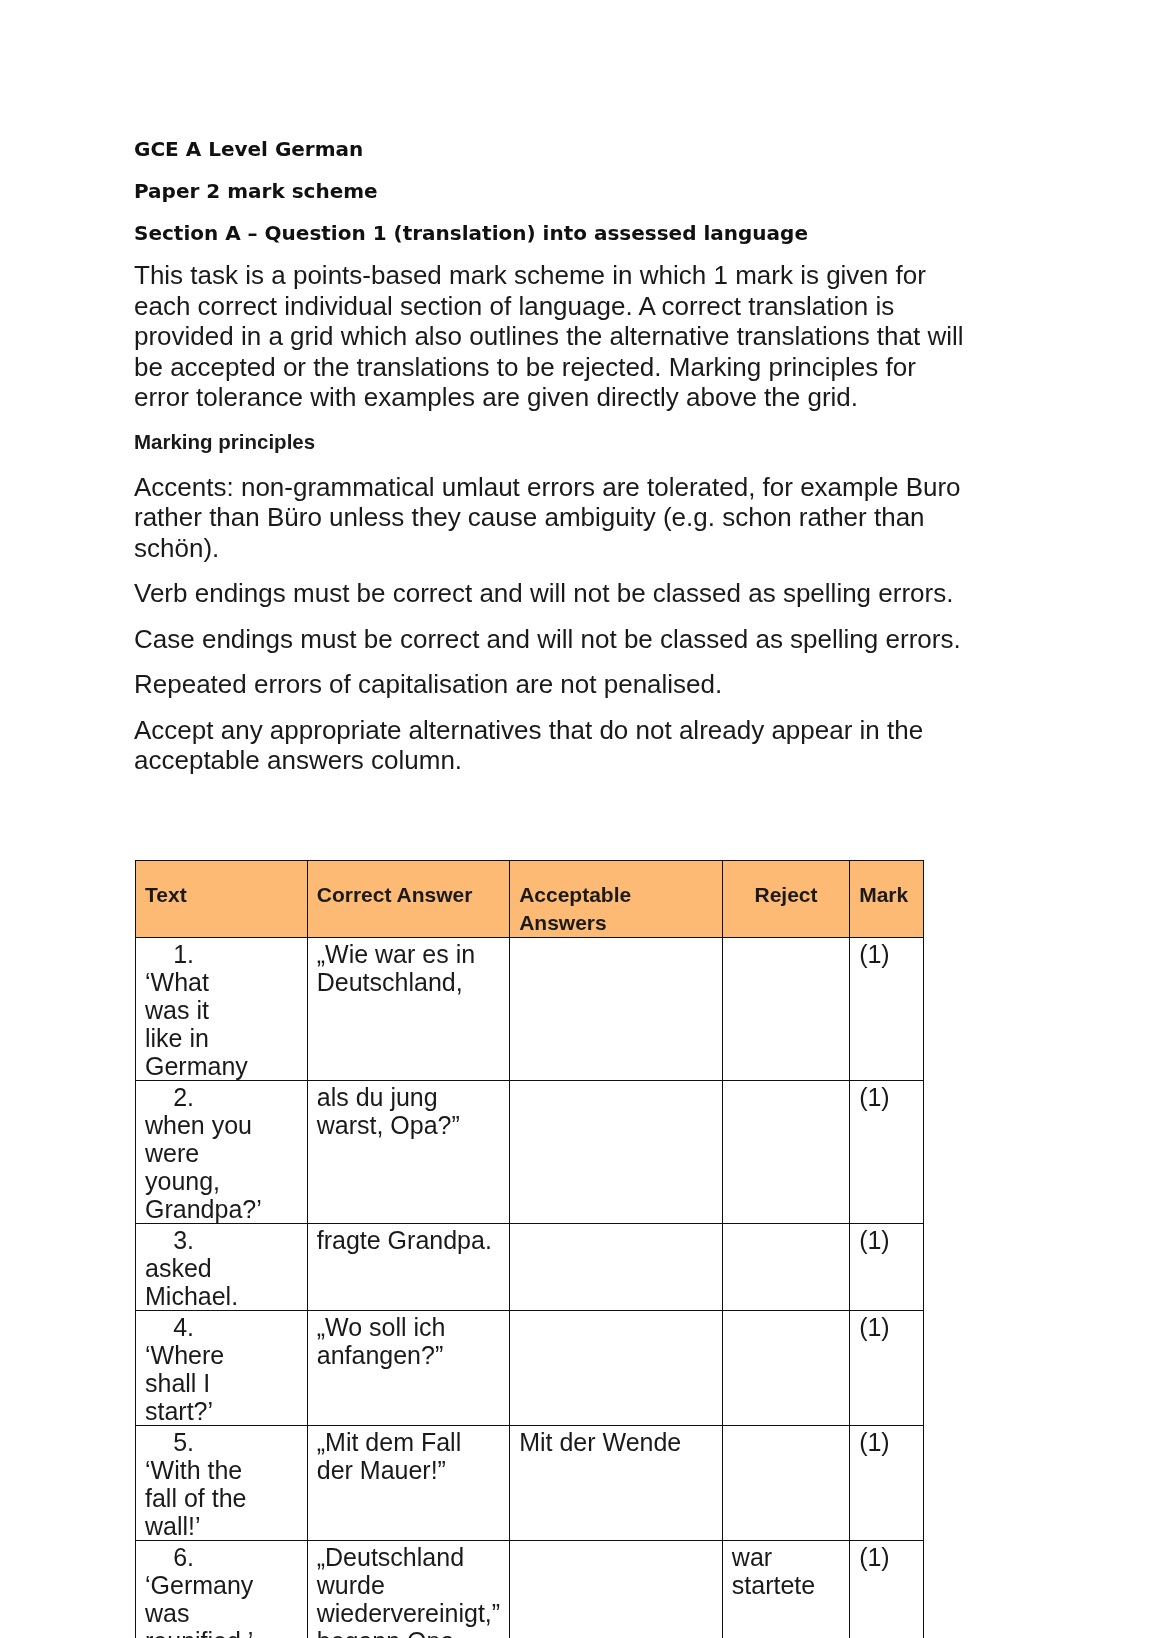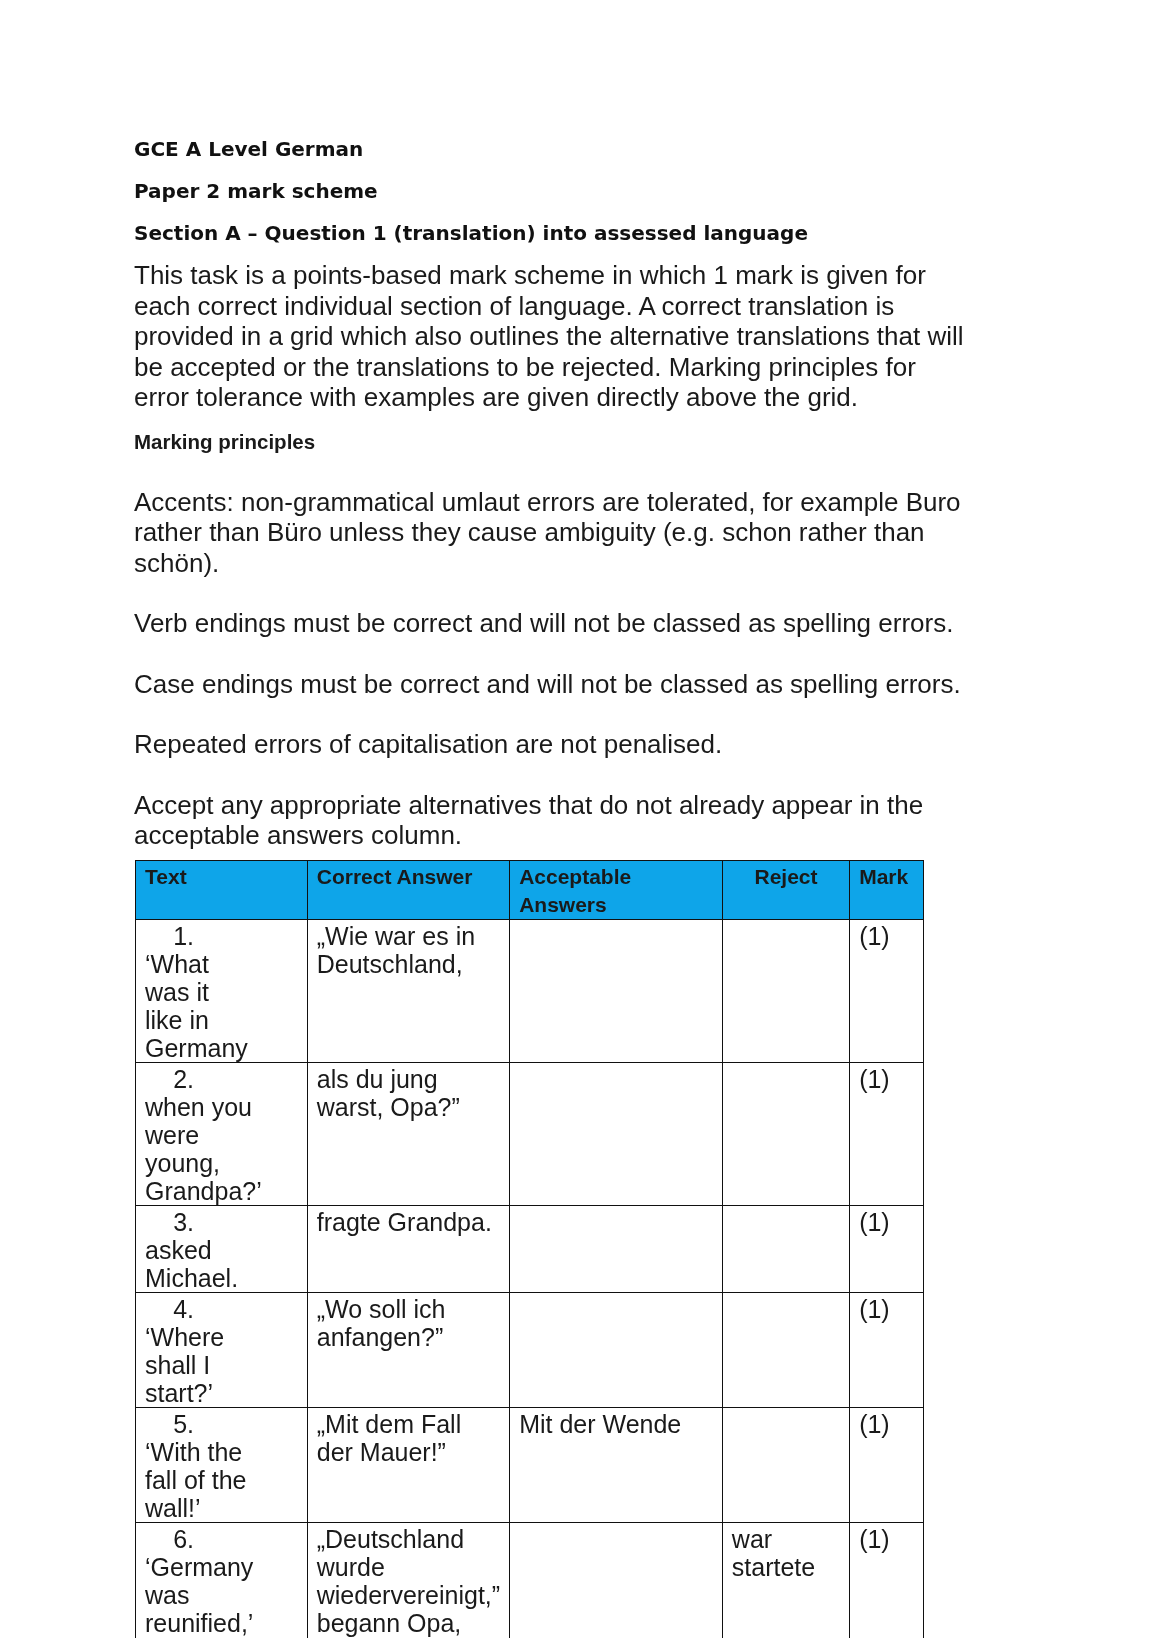--- a/index.html
+++ b/index.html
@@ -2,24 +2,24 @@
 <html><head>
 <meta charset="utf-8">
 <style>
   html, body { margin: 0; padding: 0; background: #ffffff; }
   body { width: 1158px; height: 1638px; position: relative; overflow: hidden; color: #1a1a1a; }
   .page { position: absolute; left: 134px; top: 128px; width: 830px; }
   .h { font-family: "DejaVu Sans", sans-serif; font-weight: bold; font-size: 20px; margin: 0; line-height: 42px; color: #111; }
   .body { font-family: "Liberation Sans", sans-serif; font-size: 26px; line-height: 30.5px; margin: 0; color: #1a1a1a; }
   .p1 { margin-top: 6px; }
   .sub { font-family: "Liberation Sans", sans-serif; font-weight: bold; font-size: 20.5px; margin: 14px 0 0 0; line-height: 30px; }
-  .para { margin-top: 30px; }
+  .para { margin-top: 15px; }
   table.grid { border-collapse: collapse; position: absolute; left: 135px; top: 860px; width: 789px; font-family: "Liberation Sans", sans-serif; }
   table.grid th, table.grid td { border: 1.5px solid #111; vertical-align: top; padding: 0; }
-  table.grid th { background: #0ea5e9; font-weight: bold; font-size: 21px; text-align: left; line-height: 28px; padding: 2px 9px 0 9px; height: 54px; margin-top: 18px; }
+  table.grid th { background: #fdba74; font-weight: bold; font-size: 21px; text-align: left; line-height: 28px; padding: 20px 9px 0 9px; height: 54px; margin-top: 18px; }
   table.grid th.center { text-align: center; }
   table.grid td { font-size: 25px; line-height: 28px; padding: 2px 9px 0 9px; }
   td.text { font-size: 18px; line-height: 25px; padding-left: 0; }
   .num { display: inline-block; width: 49px; text-align: right; padding-right: 7px; vertical-align: top; }
   .ttext { display: inline-block; width: 108px; vertical-align: top; }
   col.c1 { width: 173px; } col.c2 { width: 199px; } col.c3 { width: 215px; } col.c4 { width: 128px; } col.c5 { width: 74px; }
   tr.r1 { height: 78px; } tr.r2 { height: 78px; } tr.r3 { height: 54px; } tr.r4 { height: 57px; } tr.r5 { height: 78px; } tr.r6 { height: 128px; }
 </style>
 </head>
 <body>

